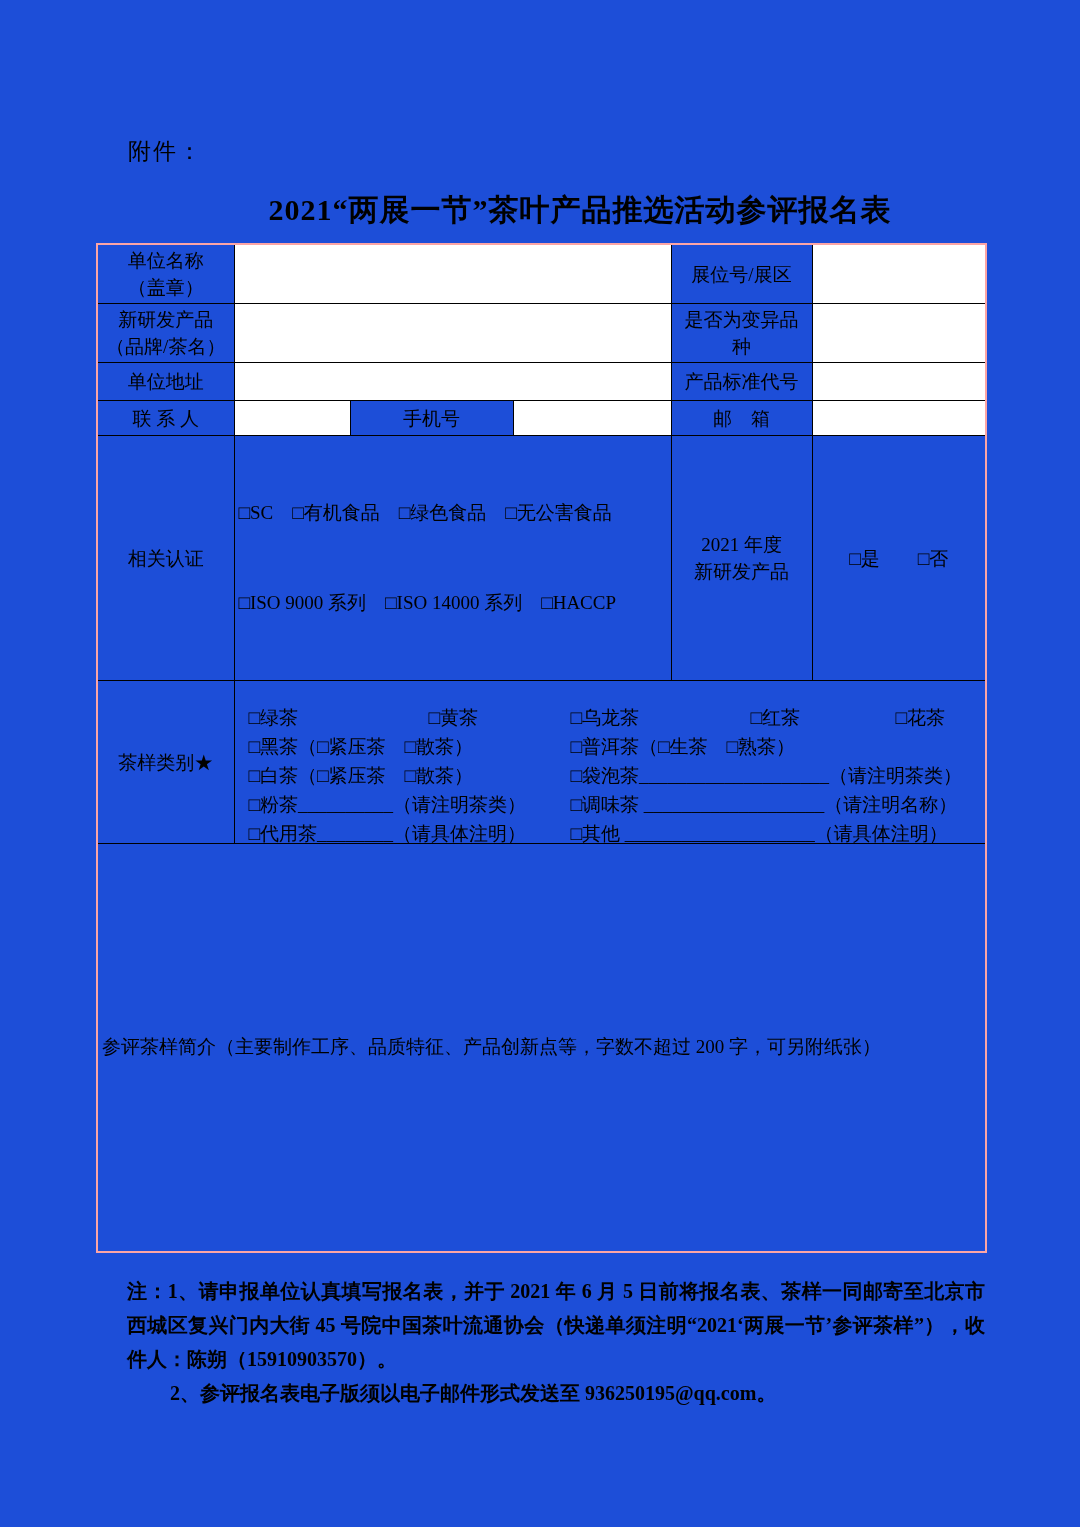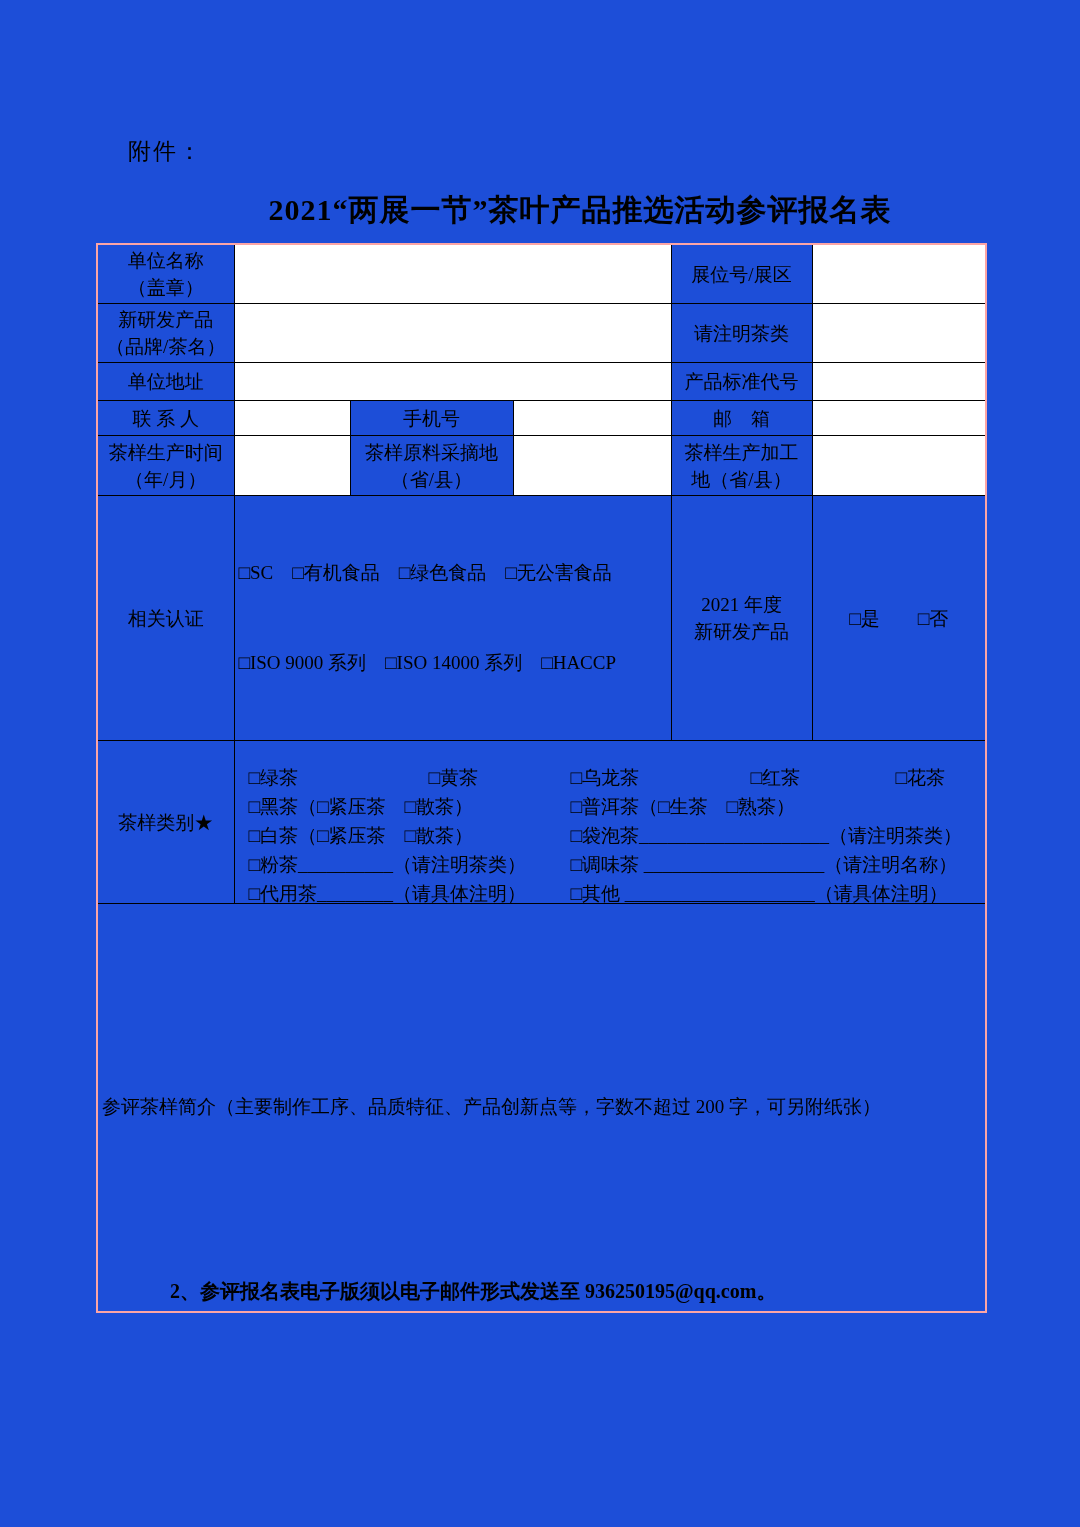--- a/index.html
+++ b/index.html
@@ -80,51 +80,40 @@
 （盖章）</td>
       <td class="blank" colspan="3"></td>
       <td class="label">展位号/展区</td>
       <td class="blank"></td>
     </tr>
 
     <tr style="height:57px">
       <td class="label">新研发产品
 （品牌/茶名）</td>
       <td class="blank" colspan="3"></td>
-      <td class="label">请注明茶类</td>
+      <td class="label">是否为变异品种</td>
       <td class="blank"></td>
     </tr>
 
     <tr style="height:38px">
       <td class="label">单位地址</td>
       <td class="blank" colspan="3"></td>
       <td class="label">产品标准代号</td>
       <td class="blank"></td>
     </tr>
 
     <tr style="height:35px">
       <td class="label">联 系 人</td>
       <td class="blank"></td>
       <td class="label">手机号</td>
       <td class="blank"></td>
       <td class="label">邮　箱</td>
       <td class="blank"></td>
     </tr>
 
-    <tr style="height:60px">
-      <td class="label">茶样生产时间
-（年/月）</td>
-      <td class="blank"></td>
-      <td class="label">茶样原料采摘地
-（省/县）</td>
-      <td class="blank"></td>
-      <td class="label">茶样生产加工
-地（省/县）</td>
-      <td class="blank"></td>
-    </tr>
 
 
     <tr style="height:61px">
       <td class="label">相关认证</td>
       <td class="certs" colspan="3">
         <div>□SC　□有机食品　□绿色食品　□无公害食品</div>
         <div>□ISO 9000 系列　□ISO 14000 系列　□HACCP</div>
       </td>
       <td class="label">2021 年度
 新研发产品</td>
@@ -160,16 +149,17 @@
       </td>
     </tr>
 
     <tr style="height:408px">
       <td class="intro" colspan="6">参评茶样简介（主要制作工序、品质特征、产品创新点等，字数不超过 200 字，可另附纸张）</td>
     </tr>
   </tbody>
     </table>
 
   <div class="notes">
+    <p class="note1">注：1、请申报单位认真填写报名表，并于 2021 年 6 月 5 日前将报名表、茶样一同邮寄至北京市西城区复兴门内大街 45 号院中国茶叶流通协会（快递单须注明“2021‘两展一节’参评茶样”），收件人：陈朔（15910903570）。</p>
     <p class="note2">2、参评报名表电子版须以电子邮件形式发送至 936250195@qq.com。</p>
   </div>
 
 </div>
 
 </body></html>

